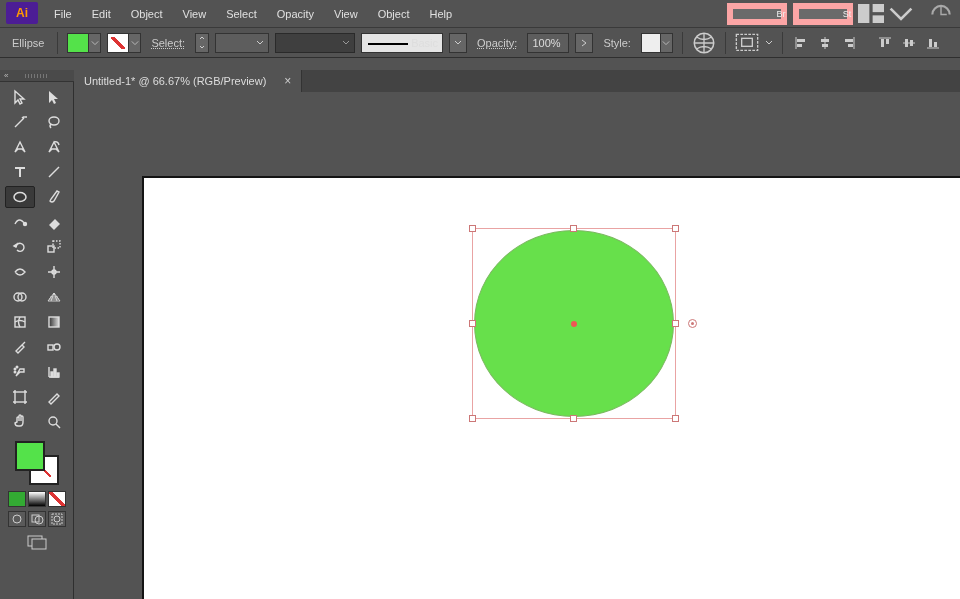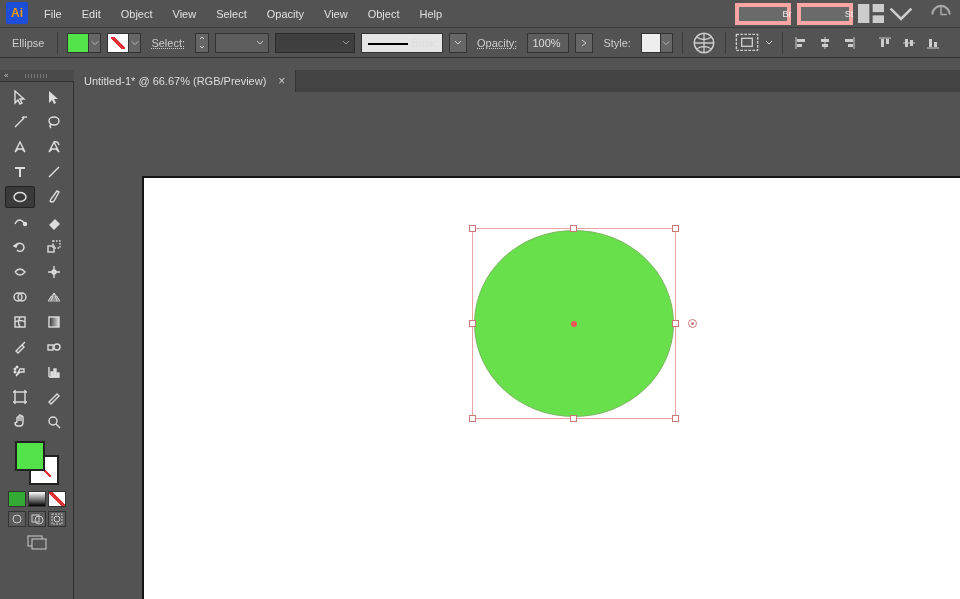--- a/index.html
+++ b/index.html
@@ -1,23 +1,23 @@
 <!DOCTYPE html>
 <html><head>
 <meta charset="utf-8">
 <style>
   * { box-sizing: border-box; margin:0; padding:0; font-family: Tahoma, Arial, sans-serif; font-size:11px; color:#ddd; user-select:none; }
   body { width:960px; height:599px; background:#535353; overflow:hidden; position:relative; }
 
   
   .menubar { height:28px; background:#535353; display:flex; align-items:center; gap:0; padding:0 4px; border-bottom:1px solid #3a3a3a; }
-  .app-logo { width:22px; height:22px; margin:0 6px 2px 2px; display:flex; align-items:center; justify-content:center; background:#1d4ed8; border-radius:2px; font-weight:bold; color:#ff9a00; font-size:12px; }
+  .app-logo { width:32px; height:22px; margin:0 6px 2px 2px; display:flex; align-items:center; justify-content:center; background:#4c1d95; border-radius:2px; font-weight:bold; color:#ff9a00; font-size:12px; }
   .menuitem { padding:4px 10px; line-height:28px; cursor:default; color:#e0e0e0; }
   .menu-spacer{ flex:1; }
-  .menu-iconbtn { width:22px; height:22px; background:#6a6a6a; margin:0 3px; display:flex; align-items:center; justify-content:center; font-size:9px; color:#eee; border:4px solid #fca5a5;padding-left:48px; }
+  .menu-iconbtn { width:22px; height:22px; background:#6a6a6a; margin:0 3px; display:flex; align-items:center; justify-content:center; font-size:9px; color:#eee; border:6px solid #fca5a5;padding-left:48px; }
   .menu-iconplain { width:26px; height:22px; display:flex; align-items:center; justify-content:center; margin:0 2px; }
 
   
   .controlbar { height:30px; background:#535353; display:flex; align-items:center; padding:0 8px; gap:6px; border-bottom:1px solid #2f2f2f; }
   .cb-label { color:#ccc; padding:0 4px; }
   .cb-sep { width:1px; height:22px; background:#3a3a3a; margin:0 3px;}
   .swatchbtn { display:flex; align-items:center; height:20px; border:1px solid #333; background:#5a5a5a;}
   .swatchbtn .sw { width:20px; height:18px;}
   .swatchbtn .caret { width:12px; height:18px; display:flex; align-items:center; justify-content:center; background:#666; border-left:1px solid #333;}
   .caret svg { width:8px; height:8px;}
@@ -29,21 +29,21 @@
   .opacitybox { width:42px; height:20px; background:#5d5d5d; border:1px solid #333; display:flex; align-items:center; padding:0 4px;}
   .arrowbtn { width:18px; height:20px; background:#666; border:1px solid #333; display:flex; align-items:center; justify-content:center;}
   .alignbtn { width:18px; height:18px; display:flex; align-items:center; justify-content:center; }
   .alignbtn svg{ width:14px; height:14px; }
 
   
   .tabbar { position:absolute; left:74px; top:70px; right:0; height:22px; background:#434343; display:flex; align-items:stretch;}
   .collapsebtn{ position:absolute; left:0; top:70px; width:74px; height:12px; background:#4a4a4a; display:flex; align-items:center; justify-content:center; border-bottom:1px solid #333;}
   .collapsebtn .grip{ width:24px; height:4px; background:repeating-linear-gradient(90deg,#777 0 1px,transparent 1px 3px);}
   .collapsebtn .chev{ position:absolute; left:4px; top:1px; font-size:8px; color:#bbb;}
-  .doctab { background:#535353; padding:0 10px; display:flex; align-items:center; gap:12px; border-right:1px solid #333;}
+  .doctab { background:#535353; padding:0 10px; display:flex; align-items:center; gap:18px; border-right:1px solid #333;}
   .doctab .closex{ font-size:12px; color:#ccc;}
 
   
   .toolbox { position:absolute; left:0; top:82px; width:74px; bottom:0; background:#535353; border-right:1px solid #2f2f2f; display:flex; flex-direction:column; align-items:center; padding-top:4px;}
   .toolgrid { display:grid; grid-template-columns: 30px 30px; gap:3px 4px; }
   .tool { width:30px; height:22px; display:flex; align-items:center; justify-content:center; border-radius:2px;}
   .tool.active{ background:#3a3a3a; border:1px solid #222;}
   .tool svg{ width:16px; height:16px; stroke:#ddd; fill:none; stroke-width:1.4; }
   .tool svg.fill{ fill:#ddd; stroke:none;}
   .fillstroke { margin-top:8px; width:44px; height:44px; position:relative;}

